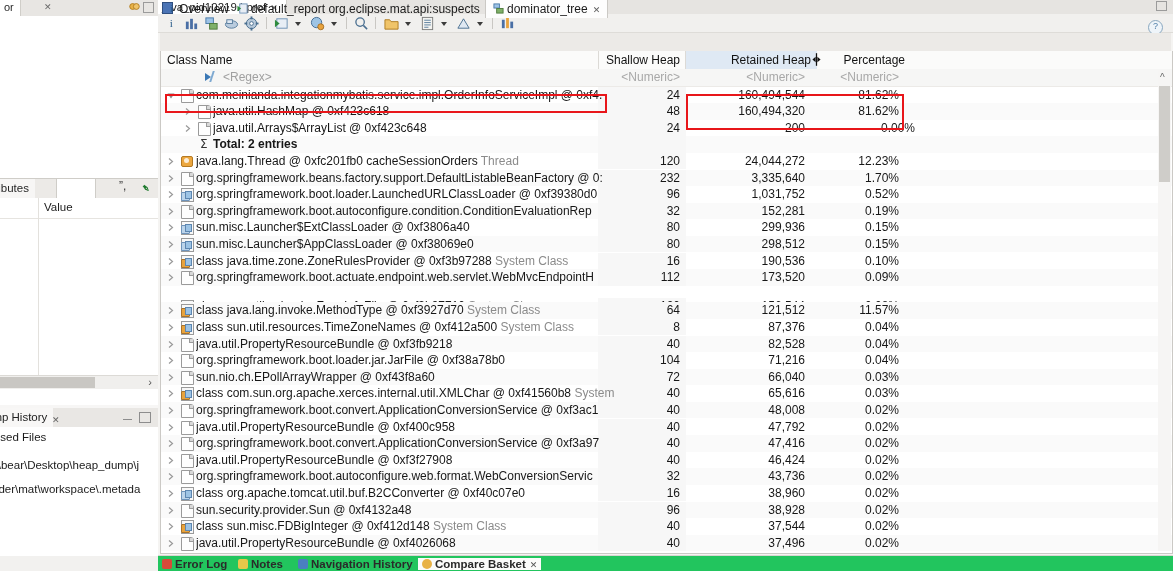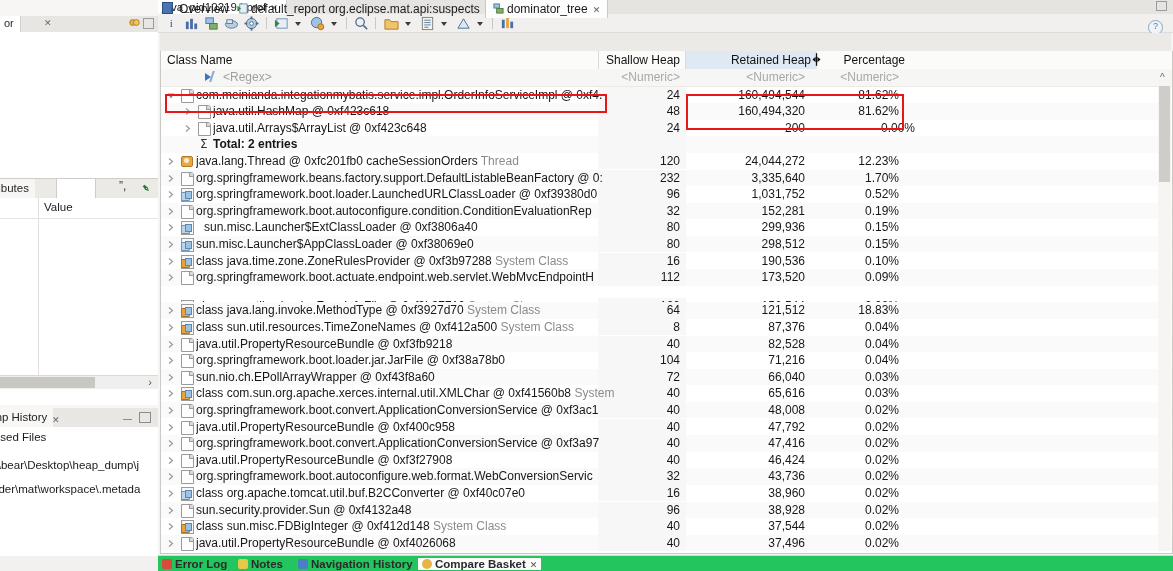--- a/index.html
+++ b/index.html
@@ -7,21 +7,21 @@
     width:1173px;height:571px;overflow:hidden;
     font-family:"Liberation Sans", sans-serif;
     font-size:12px;color:#1a1a1a;background:#f4f3f1;
     -webkit-font-smoothing:antialiased;
   }
   .app{position:relative;width:1173px;height:571px;}
 
   
   .left-col{position:absolute;left:0;top:0;width:158px;height:571px;background:#f7f6f5;}
 
-  .lp-top{position:absolute;left:0;top:16px;width:158px;height:180px;background:#be185d;}
+  .lp-top{position:absolute;left:0;top:0;width:158px;height:180px;background:#be185d;}
   .lp-top-tabrow{position:absolute;left:0;top:0;height:16px;width:158px;background:#e8e6e3;}
   .lp-top-tab{position:absolute;left:0;top:0;height:16px;background:#ffffff;padding:1px 6px 0 4px;
               font-size:11px;color:#2b2b2b;white-space:nowrap;border-right:1px solid #d0cec9;}
   .lp-top-close{position:absolute;left:44px;top:2px;font-size:9px;color:#6a6a6a;}
   .lp-top-body{position:absolute;left:0;top:16px;width:158px;height:164px;background:#ffffff;}
   .lp-top-toolicon{position:absolute;right:18px;top:1px;width:11px;height:11px;}
   .lp-top-max{position:absolute;right:4px;top:2px;width:9px;height:9px;border:1px solid #9b9b9b;}
 
   
   .attr{position:absolute;left:0;top:178px;width:158px;height:226px;background:#fff;border-top:1px solid #cfcdc8;}
@@ -397,21 +397,21 @@
               <span class="num" style="left: 443px; width: 76px;">32</span>
               <span class="num" style="left: 525px; width: 119px;">152,281</span>
               <span class="num" style="left: 660px; width: 78px;">0.19%</span>
             </div>
             <div class="row" style="top: 150.3px;">
               <div class="rbandA" style="left: 437px; width: 88px;"></div>
               <span class="arrow" style="left: 6px;"><svg width="8" height="9" viewBox="0 0 8 9">
                   <polyline points="2,1.5 5.5,4.5 2,7.5" fill="none" stroke="#9a9a9a" stroke-width="1.2"></polyline>
                 </svg></span>
               <span class="ico ico-class ico-cl2" style="left: 20px;"></span>
-              <span class="cname" style="left: 35px; max-width: 430px; margin-left: 8px;">sun.misc.Launcher$ExtClassLoader @ 0xf3806a40</span>
+              <span class="cname" style="left: 35px; max-width: 430px;">sun.misc.Launcher$ExtClassLoader @ 0xf3806a40</span>
               <span class="num" style="left: 443px; width: 76px;">80</span>
               <span class="num" style="left: 525px; width: 119px;">299,936</span>
               <span class="num" style="left: 660px; width: 78px;">0.15%</span>
             </div>
             <div class="row alt" style="top: 166.9px;">
               <div class="rbandA" style="left: 437px; width: 88px;"></div>
               <span class="arrow" style="left: 6px;"><svg width="8" height="9" viewBox="0 0 8 9">
                   <polyline points="2,1.5 5.5,4.5 2,7.5" fill="none" stroke="#9a9a9a" stroke-width="1.2"></polyline>
                 </svg></span>
               <span class="ico ico-class ico-cl2" style="left: 20px;"></span>
@@ -455,21 +455,21 @@
             </div>
             <div class="row alt" style="top: 233.3px;">
               <div class="rbandA" style="left: 437px; width: 88px;"></div>
               <span class="arrow" style="left: 6px;"><svg width="8" height="9" viewBox="0 0 8 9">
                   <polyline points="2,1.5 5.5,4.5 2,7.5" fill="none" stroke="#9a9a9a" stroke-width="1.2"></polyline>
                 </svg></span>
               <span class="ico ico-class" style="left: 20px;"></span>
               <span class="cname" style="left: 35px; max-width: 430px;">class java.lang.invoke.MethodType @ 0xf3927d70<span class="sysclass"> System Class</span></span>
               <span class="num" style="left: 443px; width: 76px;">64</span>
               <span class="num" style="left: 525px; width: 119px;">121,512</span>
-              <span class="num" style="left: 660px; width: 78px;">18.83%</span>
+              <span class="num" style="left: 660px; width: 78px;">11.57%</span>
             </div>
             <div class="row" style="top: 249.9px;">
               <div class="rbandA" style="left: 437px; width: 88px;"></div>
               <span class="arrow" style="left: 6px;"><svg width="8" height="9" viewBox="0 0 8 9">
                   <polyline points="2,1.5 5.5,4.5 2,7.5" fill="none" stroke="#9a9a9a" stroke-width="1.2"></polyline>
                 </svg></span>
               <span class="ico ico-class" style="left: 20px;"></span>
               <span class="cname" style="left: 35px; max-width: 430px;">class sun.util.resources.TimeZoneNames @ 0xf412a500<span class="sysclass"> System Class</span></span>
               <span class="num" style="left: 443px; width: 76px;">8</span>
               <span class="num" style="left: 525px; width: 119px;">87,376</span>

